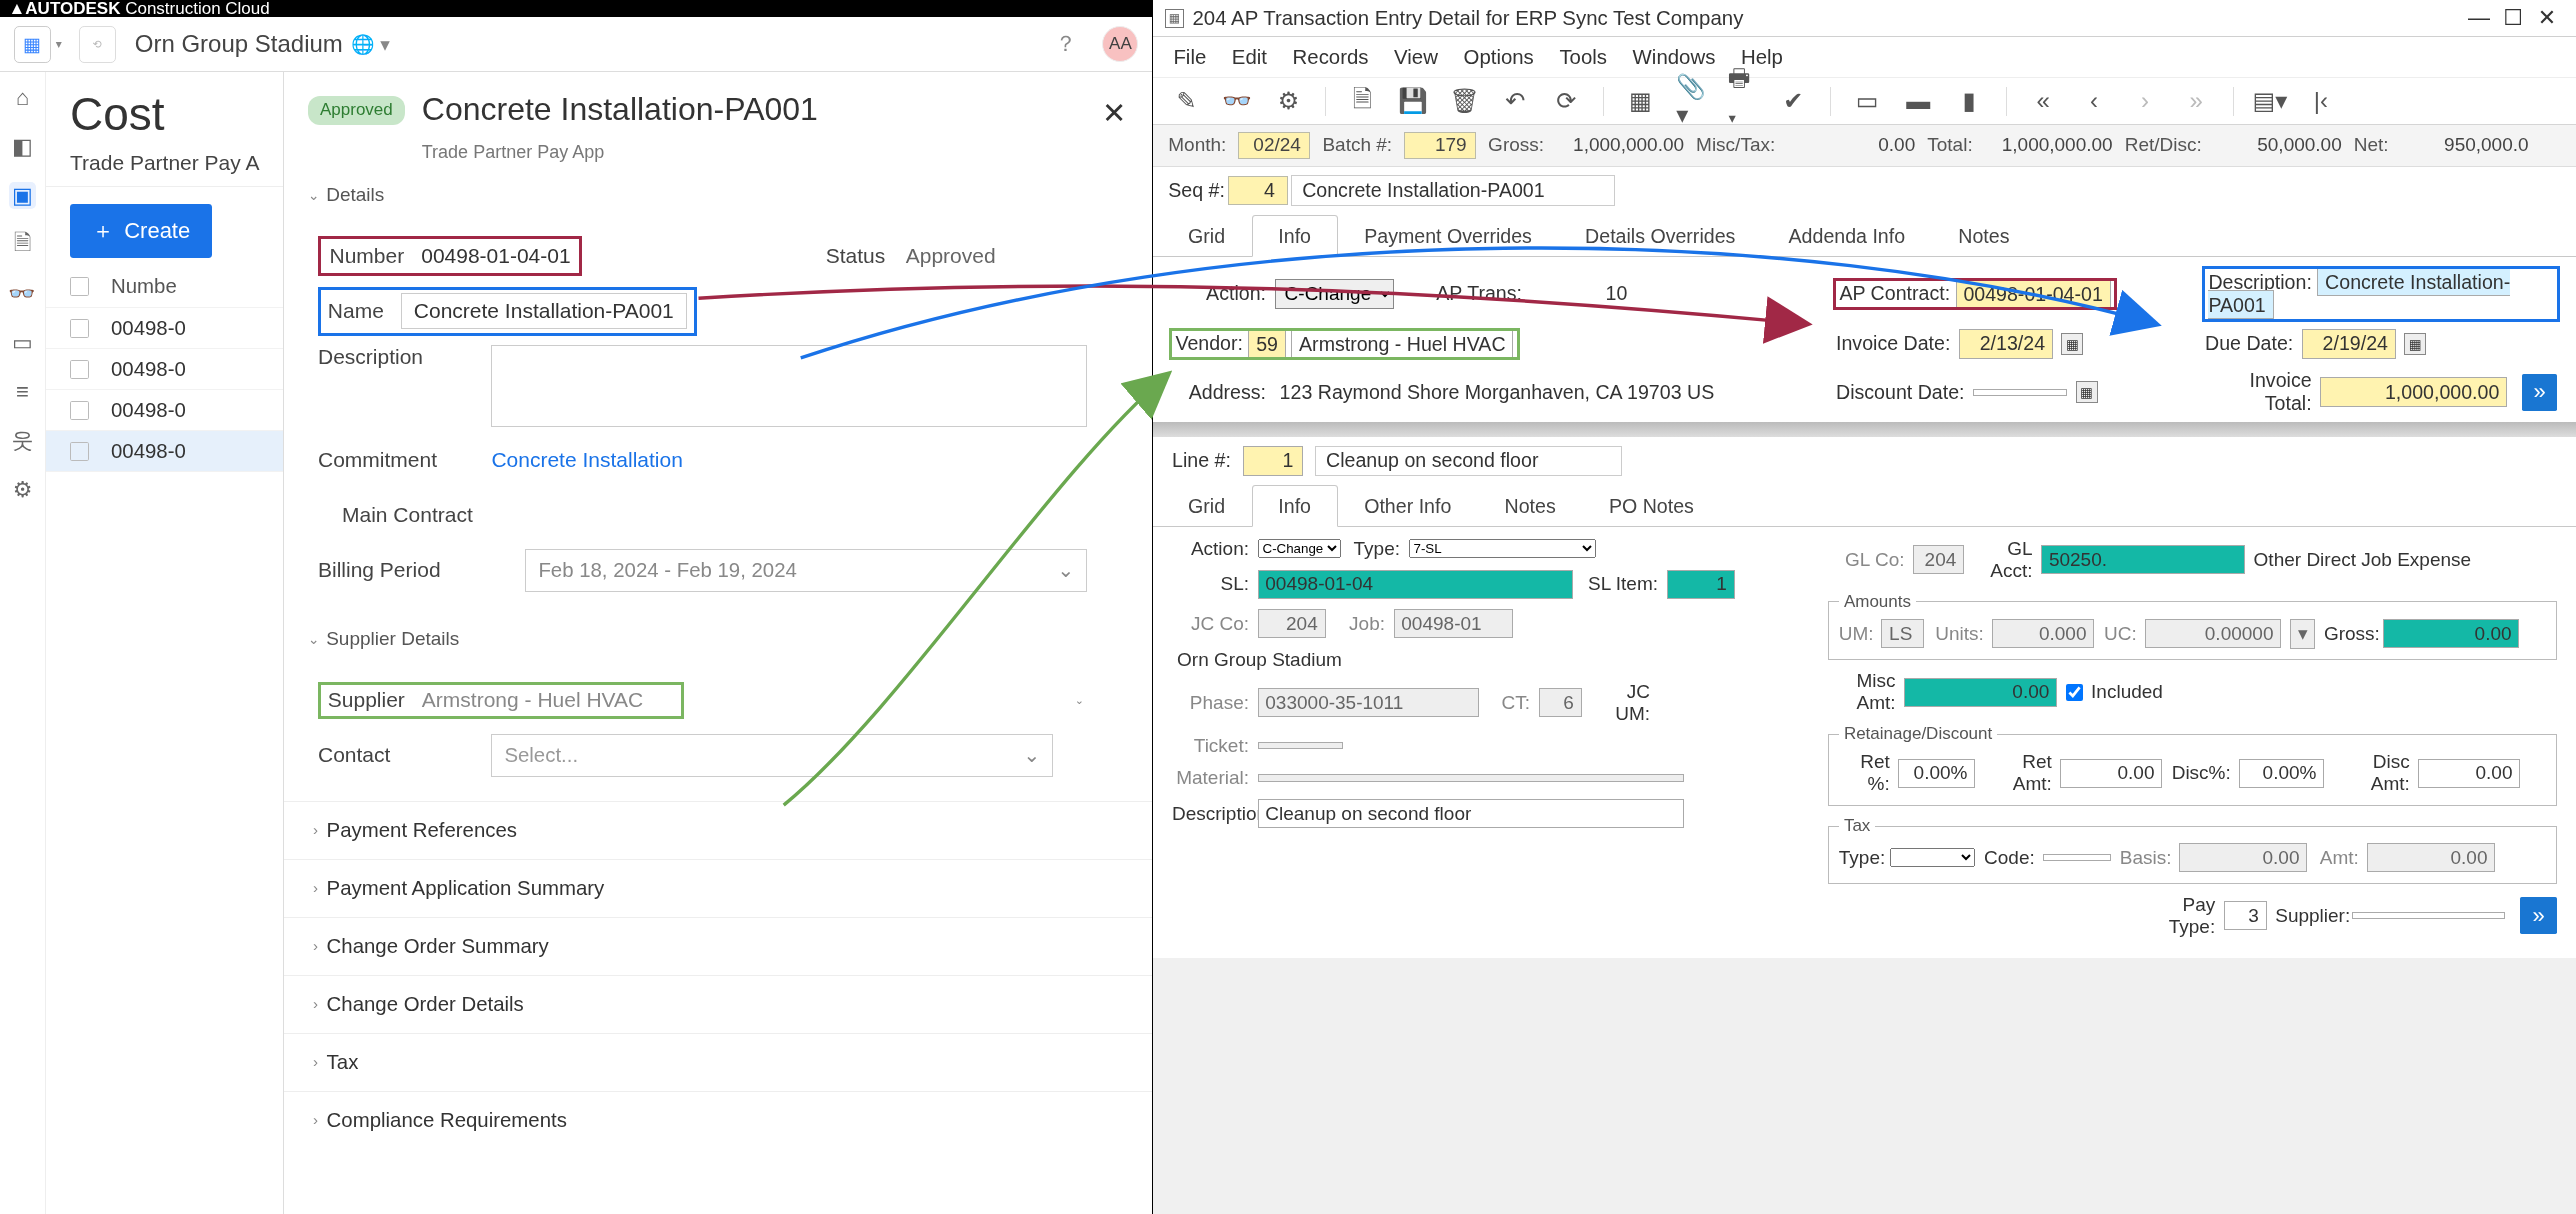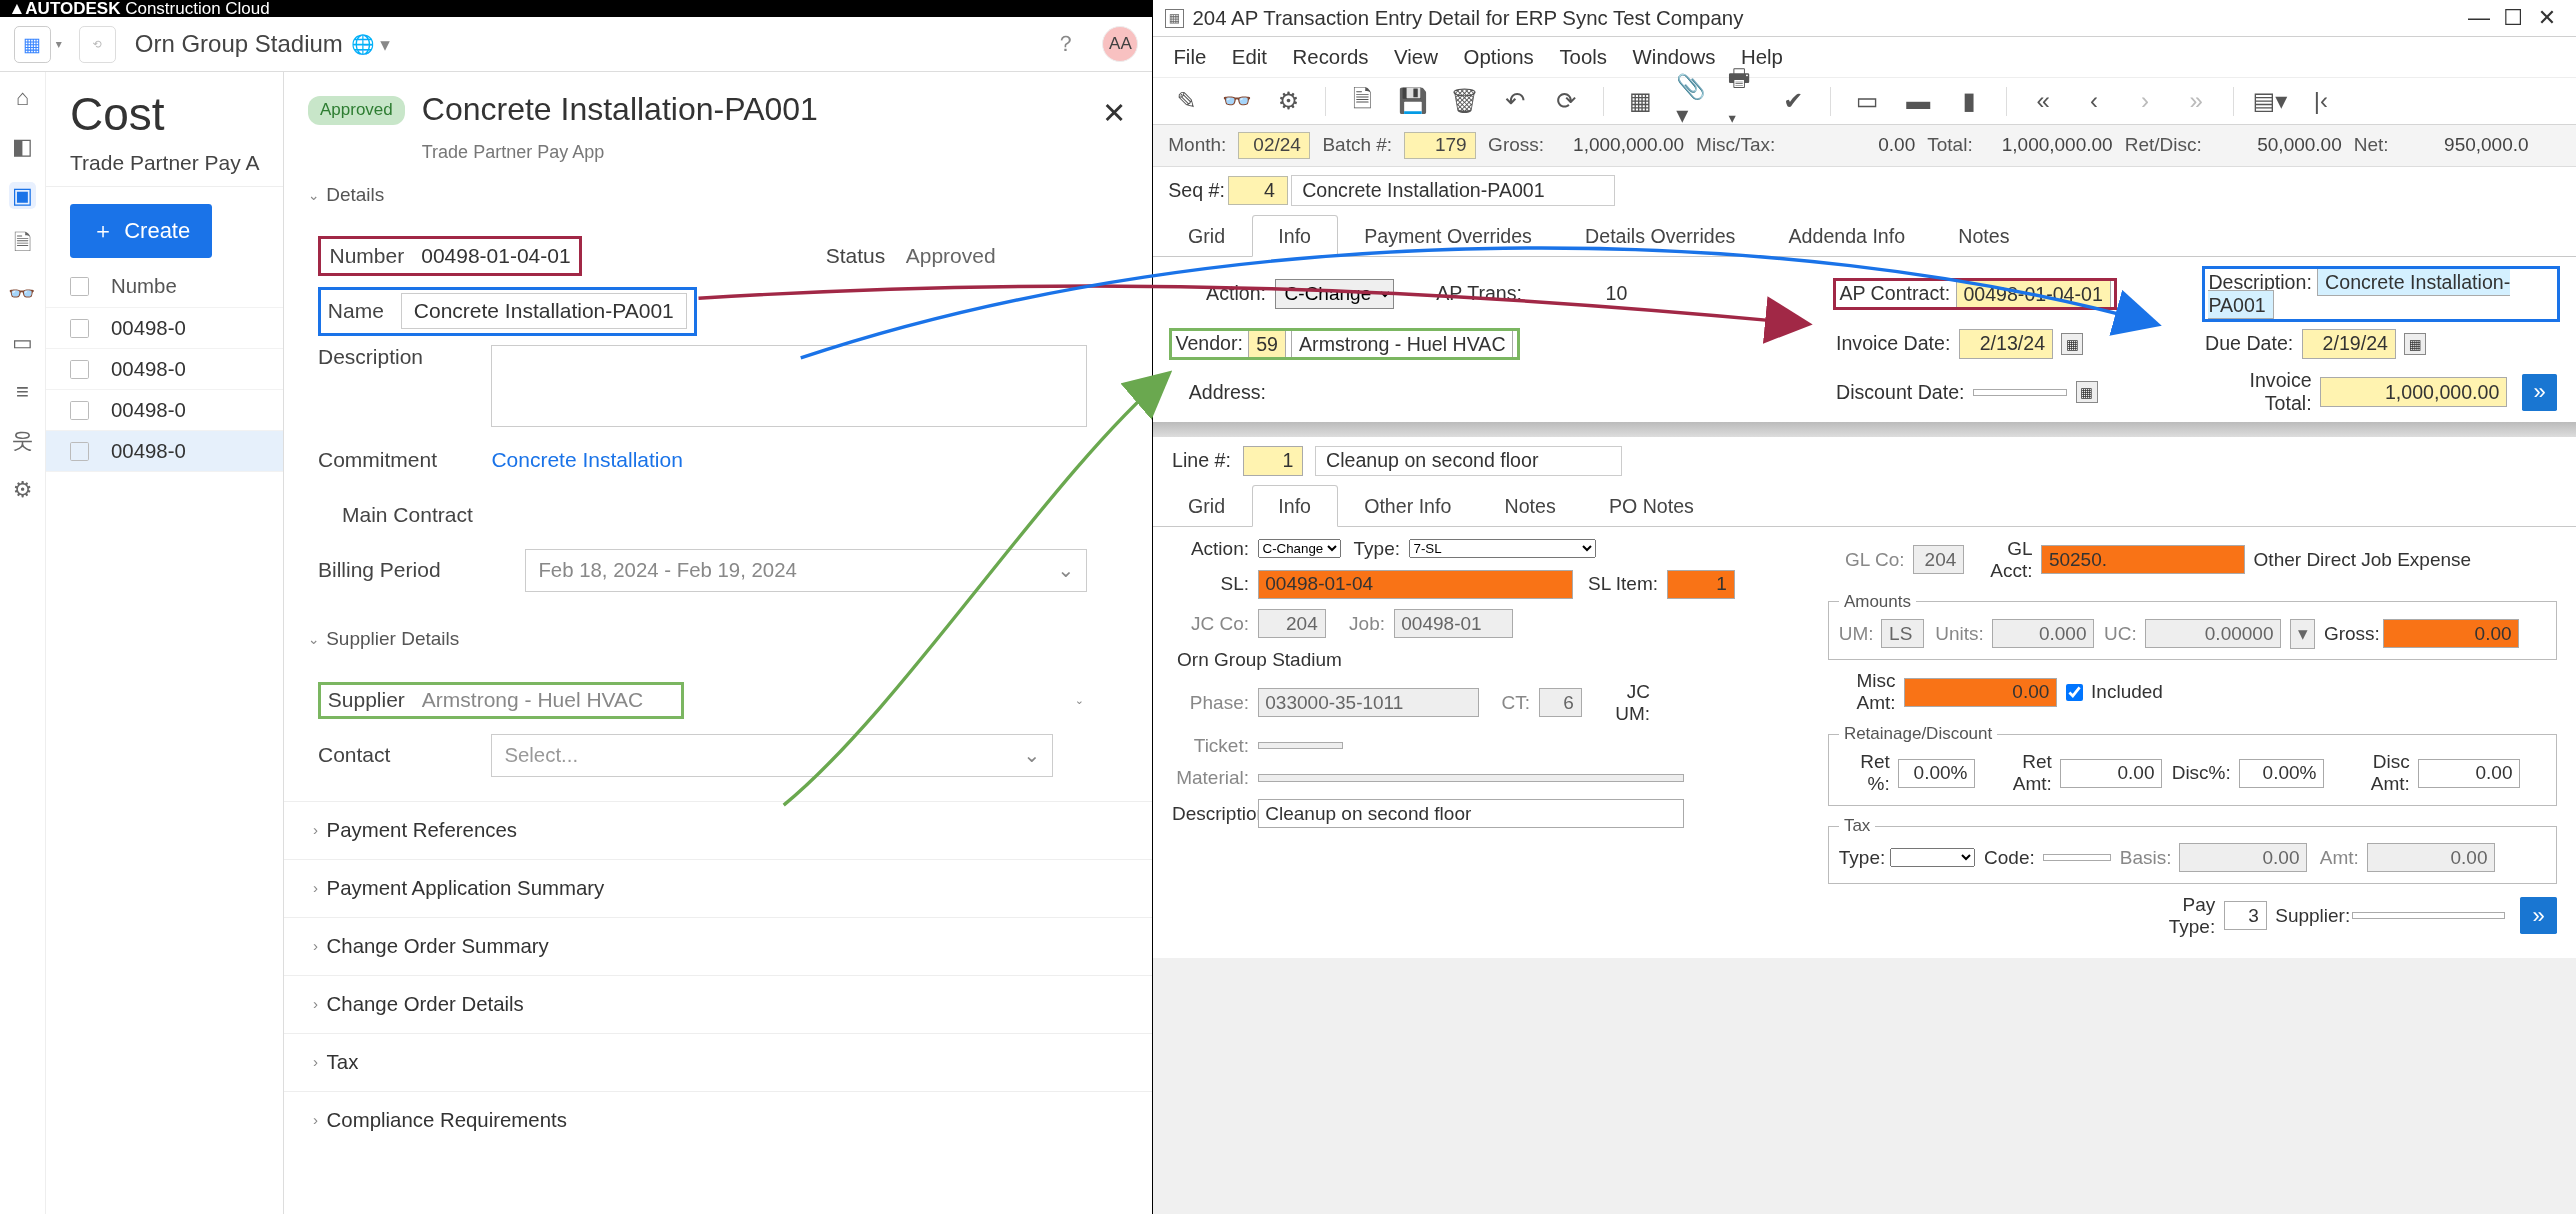--- a/index.html
+++ b/index.html
@@ -104,21 +104,21 @@
 .hl-green { outline: 3.4px solid #7bb661; outline-offset: -0.9px; padding:1.7px 3.4px;}
 
 .gray-divider { height: 15.3px; background: linear-gradient(#bbb,#ddd); }
 
 .erp-line { background: #fff; padding: 8.5px 19px; display: flex; align-items: center; gap: 12px; font-size: 19.6px; }
 .erp-detail { background: #fff; padding: 10.2px 19px 20.4px; display: flex; gap: 25.6px; font-size: 19px; align-items: flex-start; }
 .erp-detail .col { display: flex; flex-direction: column; gap: 10.2px; }
 .erp-detail .row { display: flex; align-items: center; gap: 8.5px; }
 .erp-detail .l2 { width: 77px; text-align: right; color: #333; }
 .erp-detail .in { border: 0.9px solid #aaa; padding: 2.6px 6.8px; background: #fff; min-width: 85px; text-align: right; }
-.erp-detail .in.yel { background: #f97316; }
+.erp-detail .in.yel { background: #14b8a6; }
 .erp-detail .in.ro { background: #eee; color:#666; }
 .erp-detail fieldset { border: 0.9px solid #bbb; padding: 6.8px 10.2px 10.2px; }
 .erp-detail legend { font-size: 17px; color: #555; padding: 0 5.1px; }
 .dblarrow { background: #1976d2; color: #fff; width: 37px; height: 37px; display: inline-flex; align-items: center; justify-content: center; font-size: 22px; border-radius: 1.7px; margin-left: 6.8px;}
 
 
 .arrow-overlay { position: absolute; inset: 0; pointer-events: none; z-index: 50; }
 </style>
 </head>
 <body>
@@ -417,20 +417,21 @@
         <span class="cal">▦</span>
       </div>
       <div class="row">
         <span class="l" style="width:auto">Due Date:</span>
         <span class="in yel" style="min-width:94px">2/19/24</span>
         <span class="cal">▦</span>
       </div>
 
       <div class="row" style="grid-column:1">
         <span class="l">Address:</span>
+        <span class="static">123 Raymond Shore  Morganhaven, CA  19703  US</span>
       </div>
       <div class="row">
         <span class="l" style="width:auto">Discount Date:</span>
         <span class="in" style="min-width:94px"></span>
         <span class="cal">▦</span>
       </div>
       <div class="row">
         <span class="l" style="width:auto">Invoice Total:</span>
         <span class="in yel" style="min-width:187px">1,000,000.00</span>
         <span class="dblarrow">»</span>

